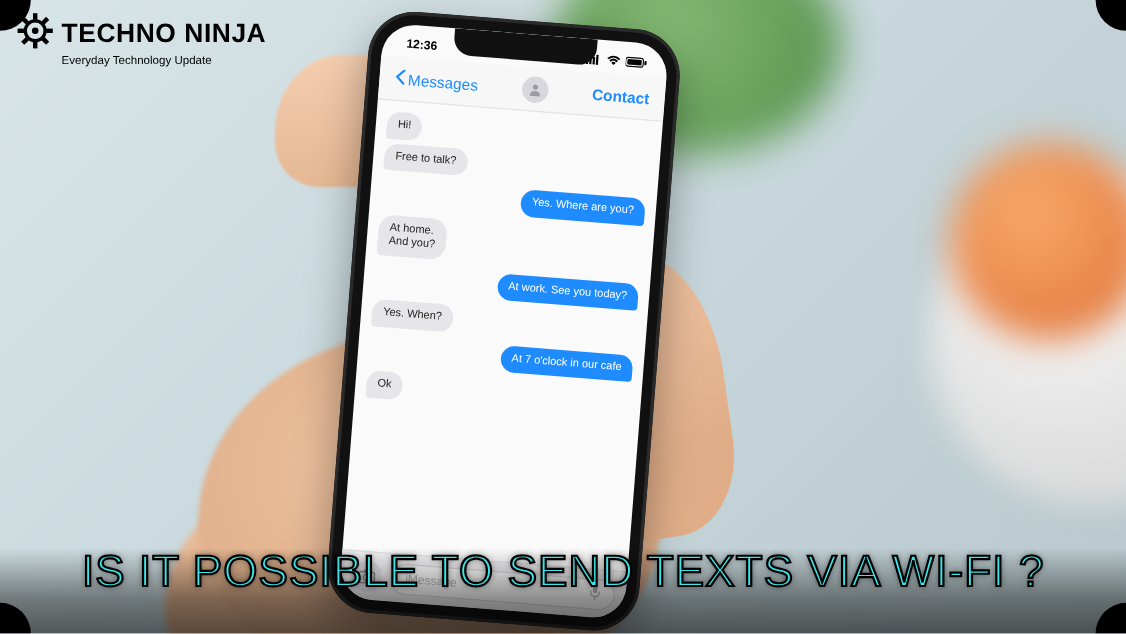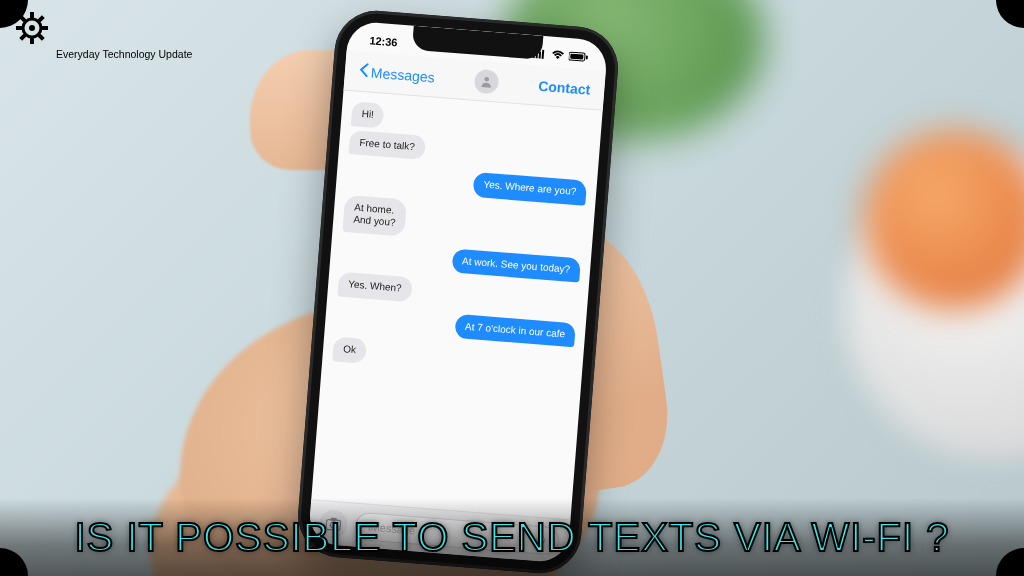--- a/index.html
+++ b/index.html
@@ -237,21 +237,20 @@
   .logo-row { display: flex; align-items: center; gap: 6px; }
   .logo-text { font-weight: 800; font-size: 24px; letter-spacing: 0.5px; }
   .logo-sub { font-size: 10.5px; font-weight: 400; margin-left: 42px; margin-top: -2px; }
 
   
   .caption-wrap {
     position: absolute;
     bottom: 0; left: 0; right: 0;
     height: 78px;
     display: flex;
-    align-items: center;
     justify-content: center;
     background: linear-gradient(180deg, rgba(0,0,0,0) 0%, rgba(0,0,0,0.45) 60%, rgba(0,0,0,0.6) 100%);
   }
   .caption {
     font-family: Impact, "Arial Black", sans-serif;
     font-size: 40px;
     letter-spacing: 1px;
     color: #3be4e8;
     -webkit-text-stroke: 2px #000;
     text-shadow: 0 0 6px rgba(0,0,0,0.6);
@@ -369,20 +368,23 @@
             <g transform="rotate(45)">
                 <rect x="-2" y="-16" width="4" height="6"></rect>
                 <rect x="-2" y="10" width="4" height="6"></rect>
                 <rect x="-16" y="-2" width="6" height="4"></rect>
                 <rect x="10" y="-2" width="6" height="4"></rect>
               </g>
           </g>
         </g>
       </svg>
     </span>
+    <span class="logo-text">
+      <span>TECHNO</span>&nbsp;<span>NINJA</span>
+    </span>
   </div>
   <div class="logo-sub">Everyday Technology Update</div>
 </div>
 
 <div class="caption-wrap">
   <div class="caption">IS IT POSSIBLE TO SEND TEXTS VIA WI-FI ?</div>
 </div>
 
 <div class="frame-corners"></div>
 <div class="frame-corners-b"></div>

